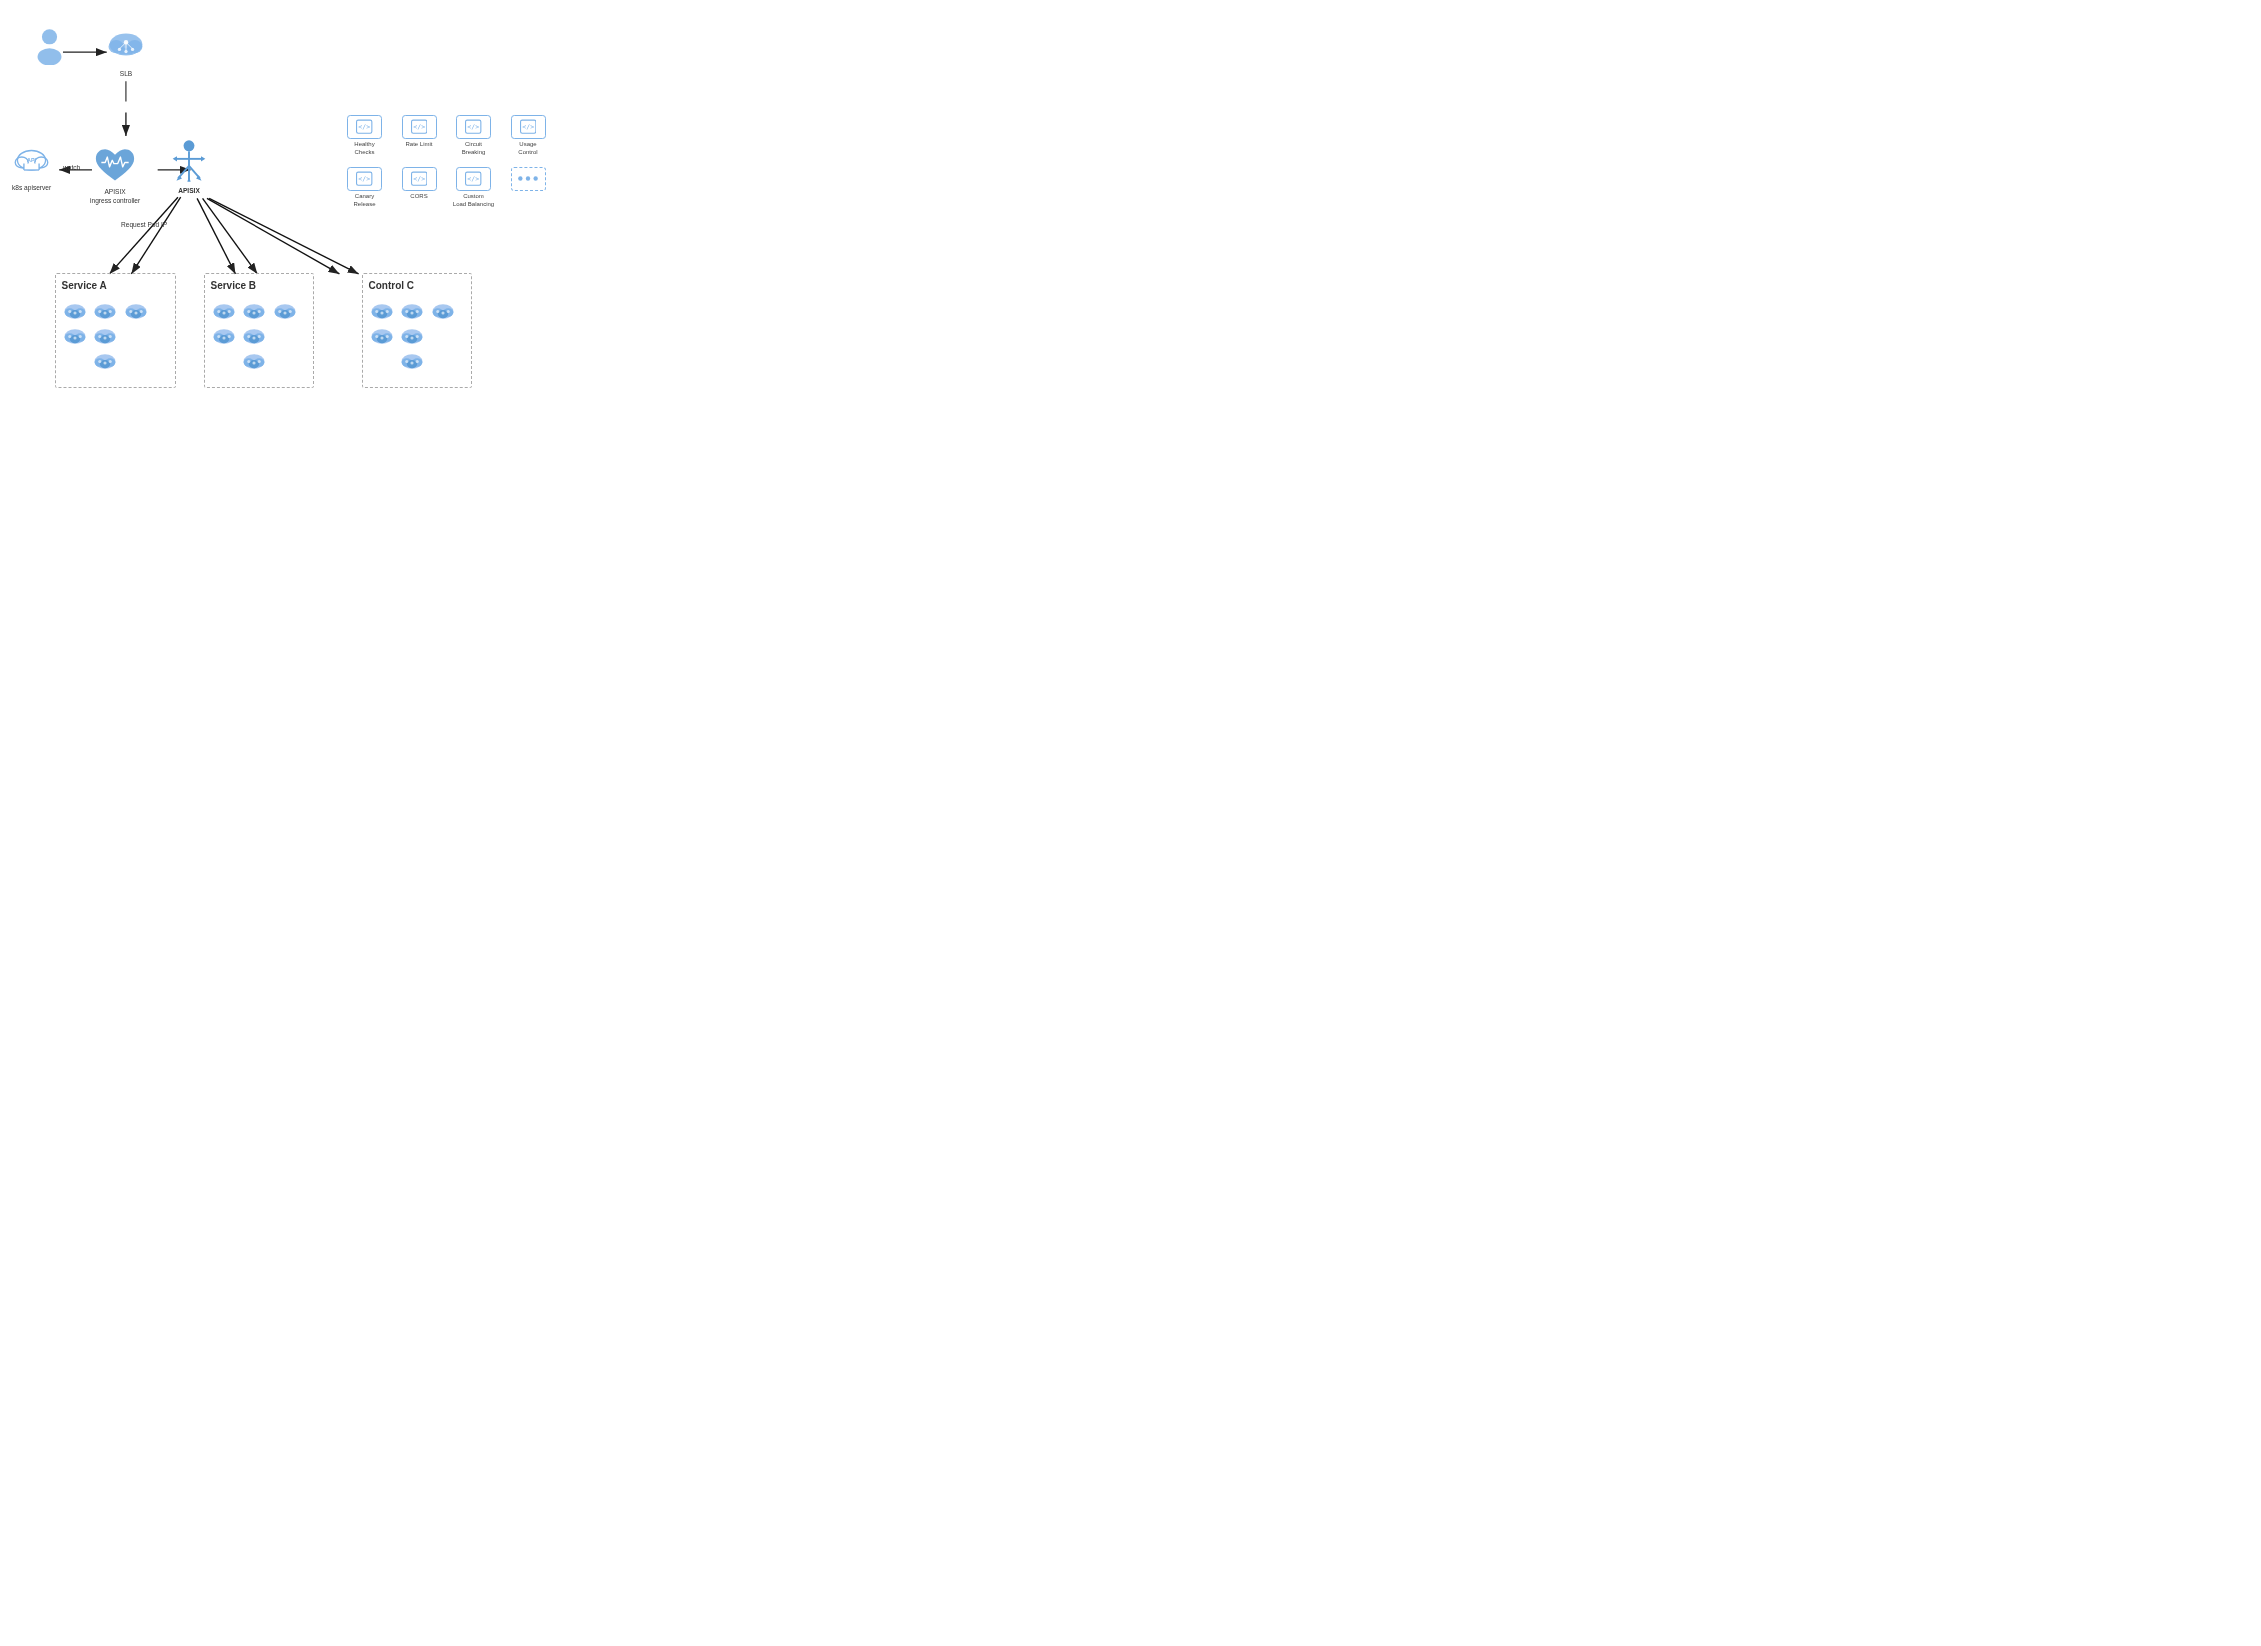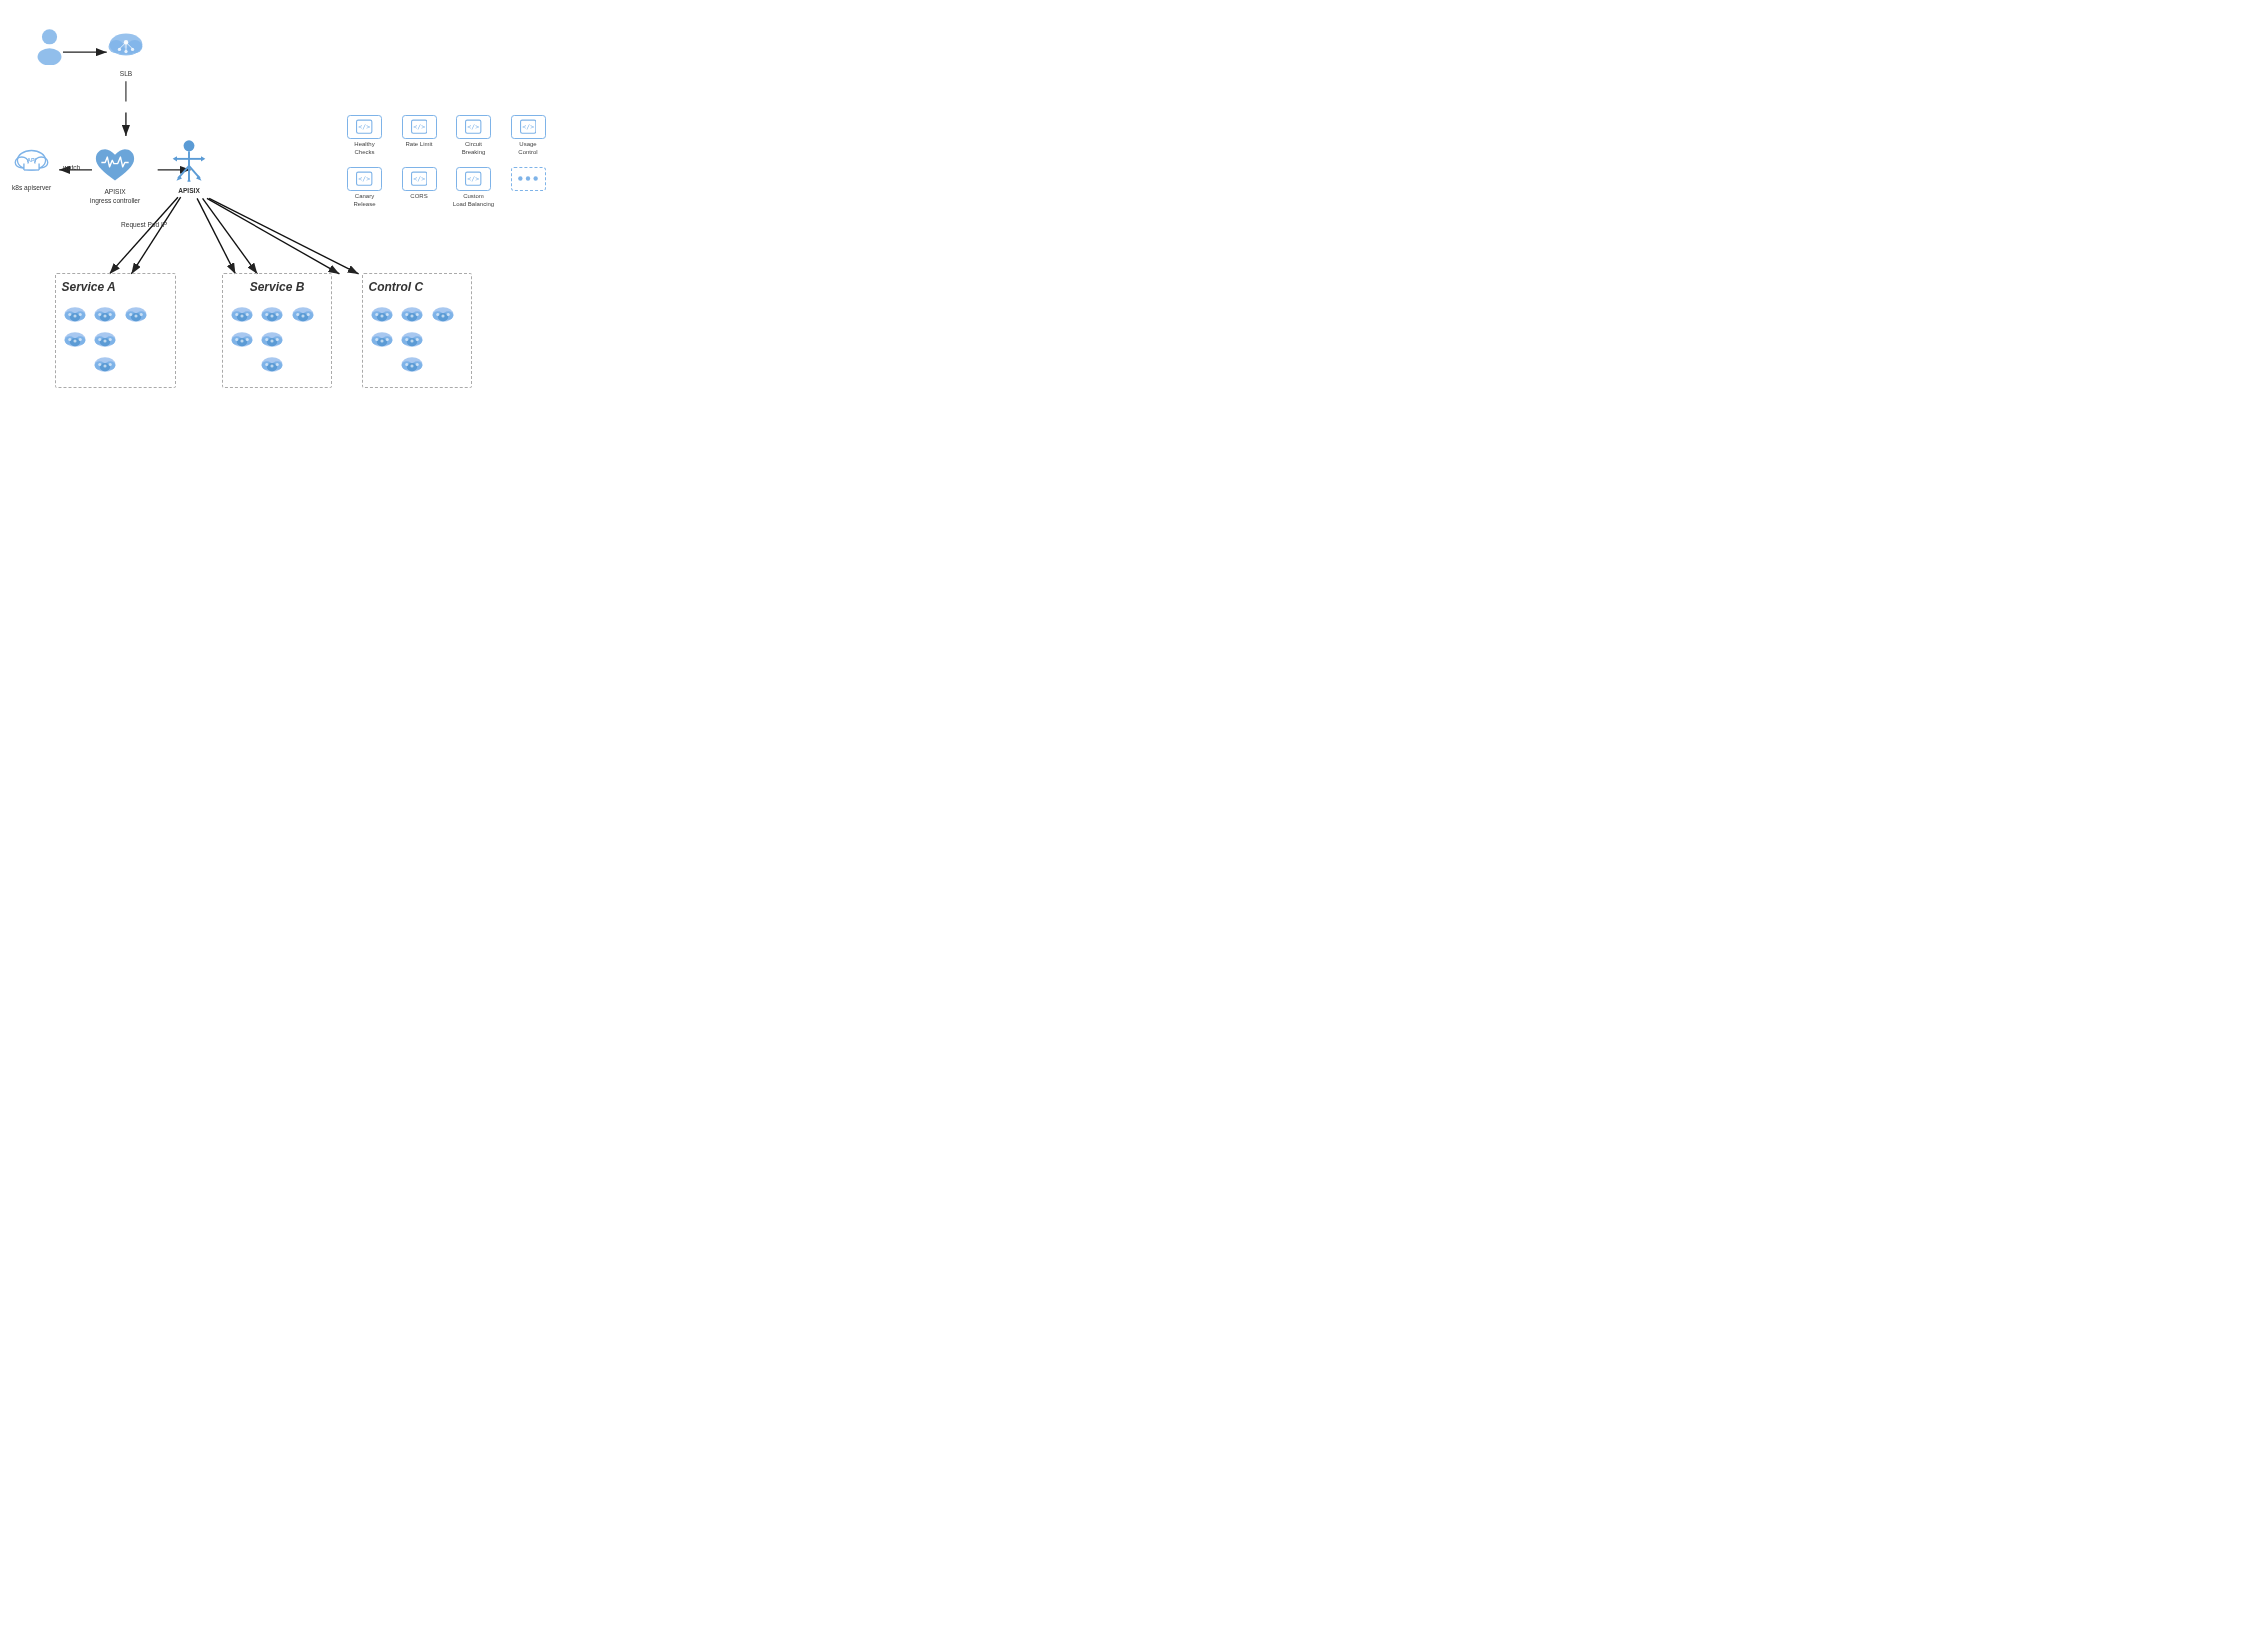--- a/index.html
+++ b/index.html
@@ -77,25 +77,24 @@
       line-height: 1.3;
     }
     
     .service-box {
       position: absolute;
       border: 1.1px dashed #aaa;
       border-radius: 2.2px;
       padding: 5.5px;
     }
     .service-label {
-      font-size: 12px;
+      font-size: 10px;
       font-weight: 600;
       color: #333;
       margin-bottom: 10px;
-      font-style: italic;
     }
     .pods-grid {
       display: grid;
       grid-template-columns: repeat(3, 27px);
       gap: 3.3px;
       justify-items: center;
     }
     
     .pod-icon {
       width: 26px;
@@ -377,21 +376,21 @@
         <ellipse cx="35" cy="22" rx="10" ry="8" fill="#7eb3e8"></ellipse>
         <ellipse cx="25" cy="25" rx="10" ry="8" fill="#5b9bd5"></ellipse>
         <circle cx="15" cy="20" r="3" fill="#fff" opacity="0.6"></circle>
         <circle cx="35" cy="20" r="3" fill="#fff" opacity="0.6"></circle>
         <circle cx="25" cy="23" r="3" fill="#fff" opacity="0.6"></circle>
       </svg>
       <div></div>
     </div>
   </div>
 
-  <div class="service-box" style="left:222px; top:273px; width:110px; height:115px;text-align:center;">
+  <div class="service-box" style="left:204px; top:273px; width:110px; height:115px;">
     <div class="service-label">Service B</div>
     <div class="pods-grid">
       <svg class="pod-icon" viewBox="0 0 50 42">
         <ellipse cx="25" cy="20" rx="20" ry="14" fill="#a8c8f0"></ellipse>
         <ellipse cx="15" cy="22" rx="10" ry="8" fill="#7eb3e8"></ellipse>
         <ellipse cx="35" cy="22" rx="10" ry="8" fill="#7eb3e8"></ellipse>
         <ellipse cx="25" cy="25" rx="10" ry="8" fill="#5b9bd5"></ellipse>
         <circle cx="15" cy="20" r="3" fill="#fff" opacity="0.6"></circle>
         <circle cx="35" cy="20" r="3" fill="#fff" opacity="0.6"></circle>
         <circle cx="25" cy="23" r="3" fill="#fff" opacity="0.6"></circle>

